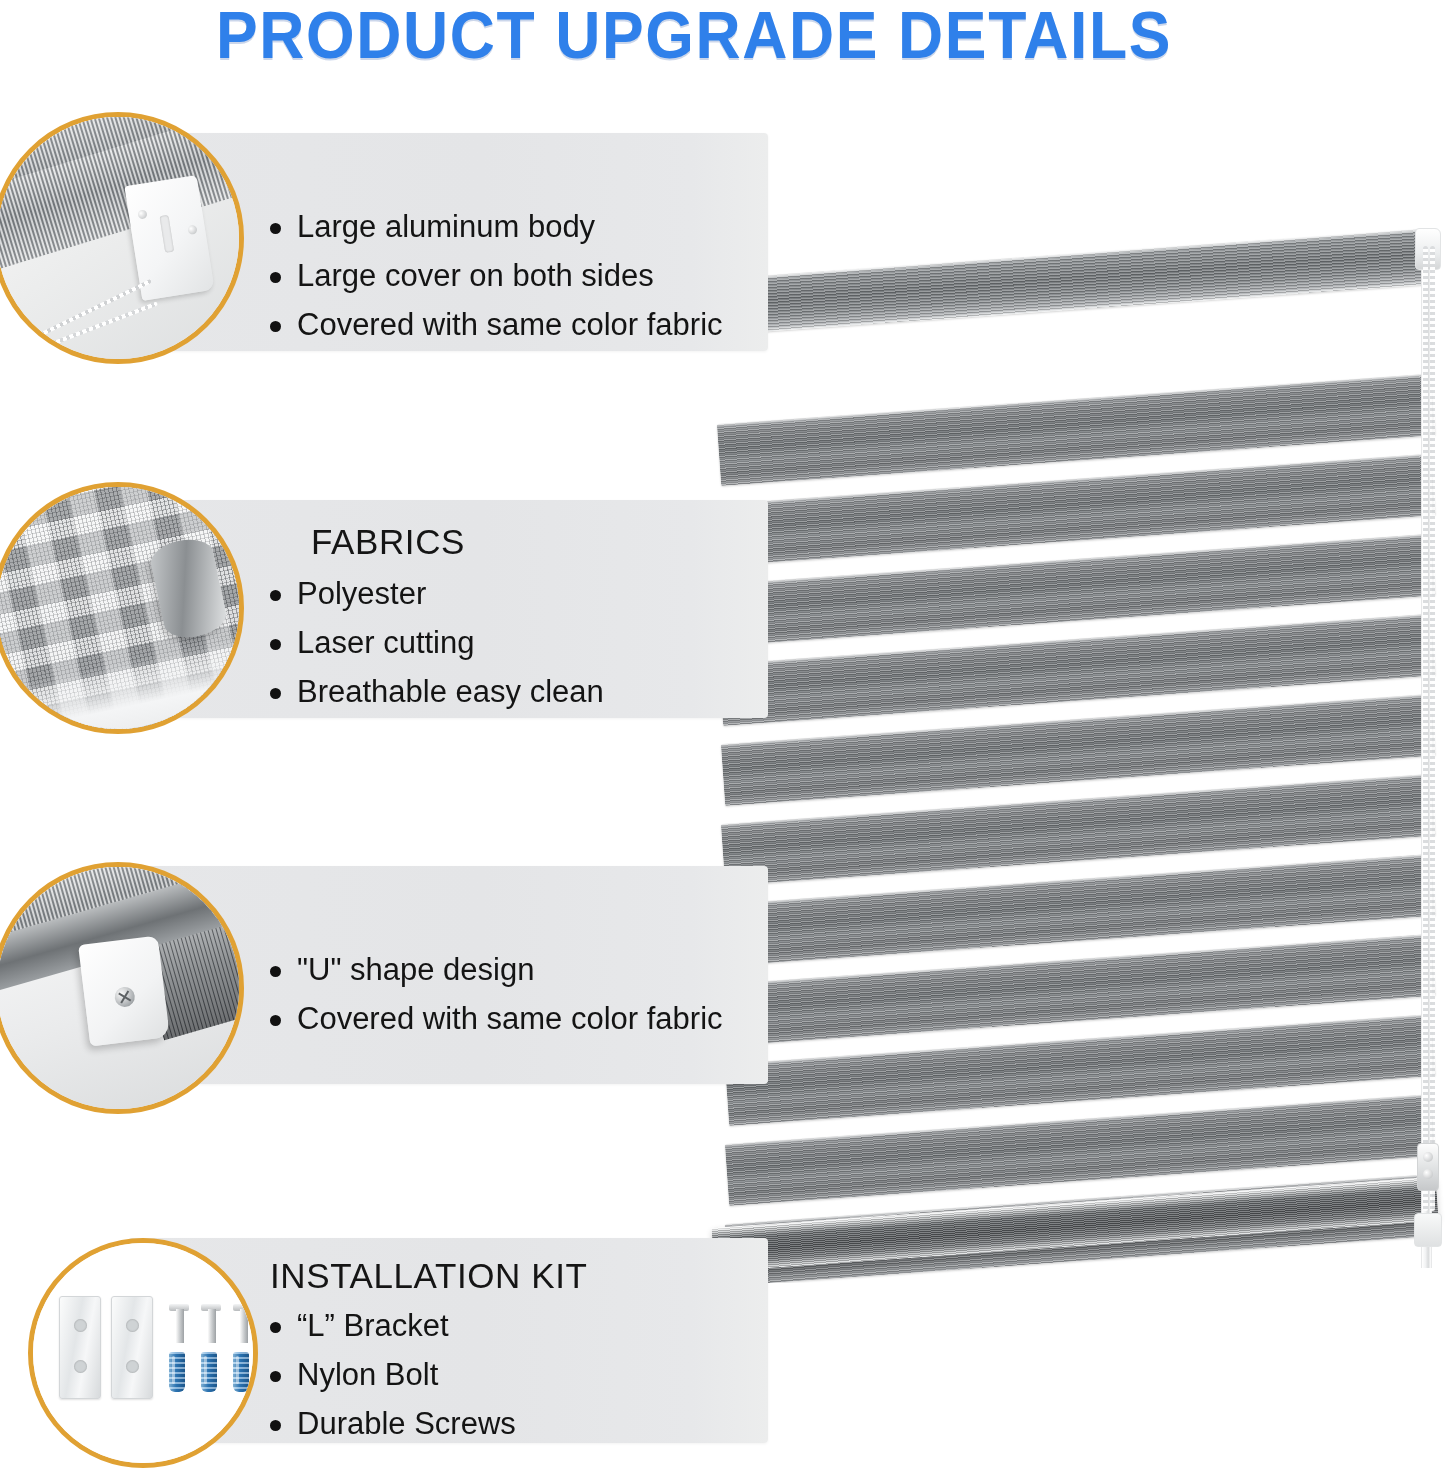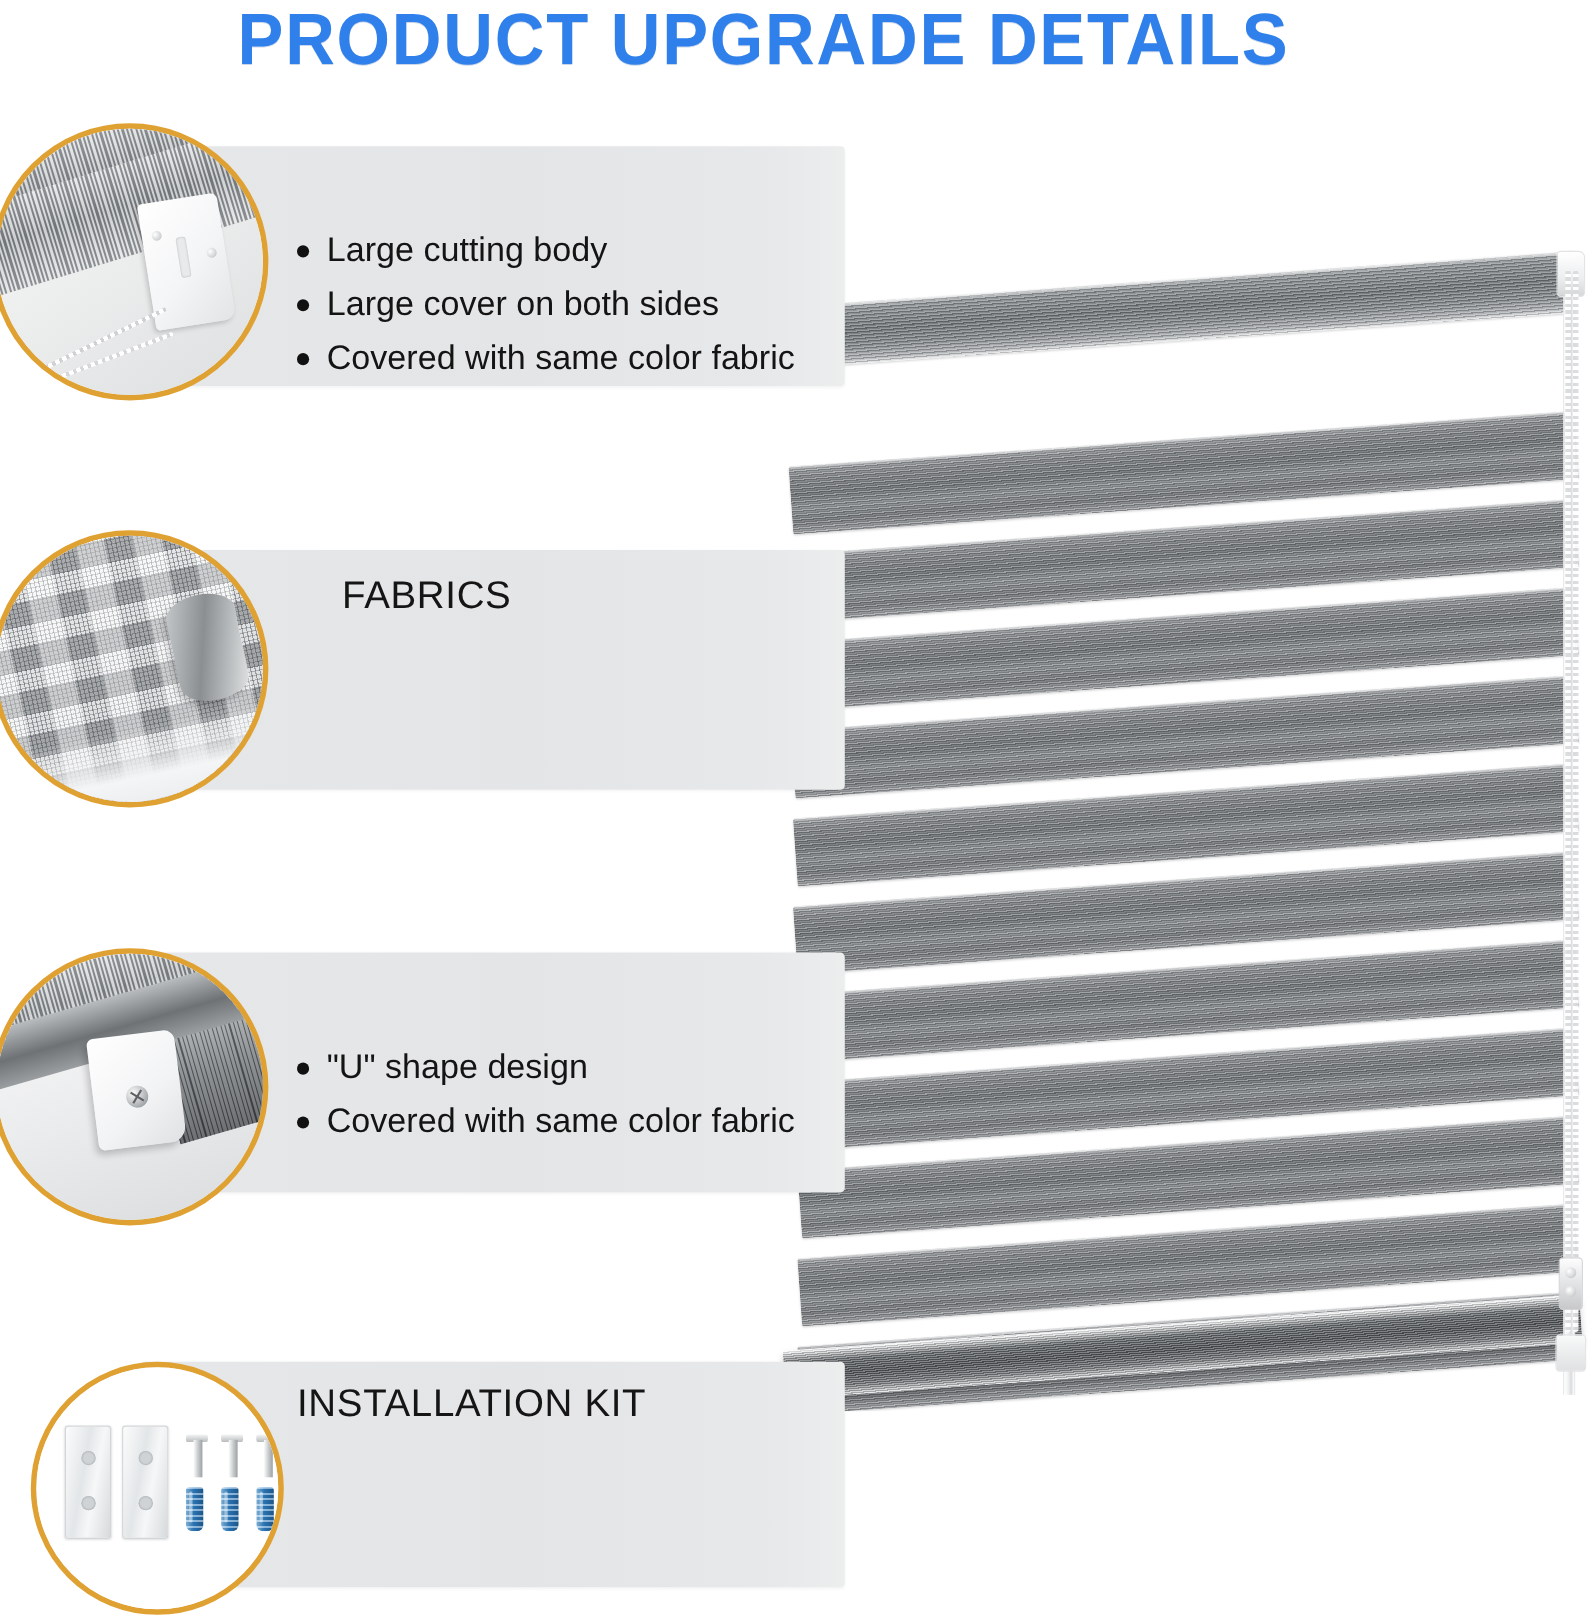--- a/index.html
+++ b/index.html
@@ -351,21 +351,21 @@
       <div class="bead b2"></div>
       <div class="chainconn"></div>
       <div class="endcapBot"></div>
     </div>
   </div>
 
   <div class="panel" style="left:128px;top:133px;width:640px;height:218px;">
     <div class="bullets" style="left:142px;top:78px;">
       <div class="bullet">
         <span class="dot"></span>
-        <span>Large cutting body</span>
+        <span>Large aluminum body</span>
       </div>
       <div class="bullet">
         <span class="dot"></span>
         <span>Large cover on both sides</span>
       </div>
       <div class="bullet">
         <span class="dot"></span>
         <span>Covered with same color fabric</span>
       </div>
     </div>
@@ -381,20 +381,34 @@
         <span class="sc2"></span>
         <span class="slot"></span>
       </div>
       <div class="c1chain"></div>
       <div class="c1chain2"></div>
     </div>
   </div>
 
   <div class="panel" style="left:128px;top:500px;width:640px;height:218px;">
     <div class="head" style="left:142px;top:22px;margin-left:41px;">FABRICS</div>
+    <div class="bullets" style="left:142px;top:78px;">
+      <div class="bullet">
+        <span class="dot"></span>
+        <span>Polyester</span>
+      </div>
+      <div class="bullet">
+        <span class="dot"></span>
+        <span>Laser cutting</span>
+      </div>
+      <div class="bullet">
+        <span class="dot"></span>
+        <span>Breathable  easy clean</span>
+      </div>
+    </div>
   </div>
 
   <div class="circle" style="left:-8px;top:482px;width:252px;height:252px;">
     <div class="photo">
       <div class="c2bg"></div>
       <div class="c2mesh"></div>
       <div class="c2band"></div>
       <div class="c2sheet"></div>
       <div class="c2roll"></div>
     </div>
@@ -420,20 +434,34 @@
       <div class="c3rail"></div>
       <div class="c3rail2"></div>
       <div class="c3cap">
         <span class="screw"></span>
       </div>
     </div>
   </div>
 
   <div class="panel" style="left:128px;top:1238px;width:640px;height:205px;">
     <div class="head" style="left:142px;top:18px;">INSTALLATION KIT</div>
+    <div class="bullets" style="left:142px;top:72px;">
+      <div class="bullet">
+        <span class="dot"></span>
+        <span>“L”  Bracket</span>
+      </div>
+      <div class="bullet">
+        <span class="dot"></span>
+        <span>Nylon Bolt</span>
+      </div>
+      <div class="bullet">
+        <span class="dot"></span>
+        <span>Durable Screws</span>
+      </div>
+    </div>
   </div>
 
   <div class="circle" style="left:28px;top:1238px;width:230px;height:230px;">
     <div class="photo">
       <div class="c4bg"></div>
       <div class="kit">
         <div class="brk b1"></div>
         <div class="brk b2"></div>
 
         <div class="screwhead" style="left:116px;top:8px;"></div>

